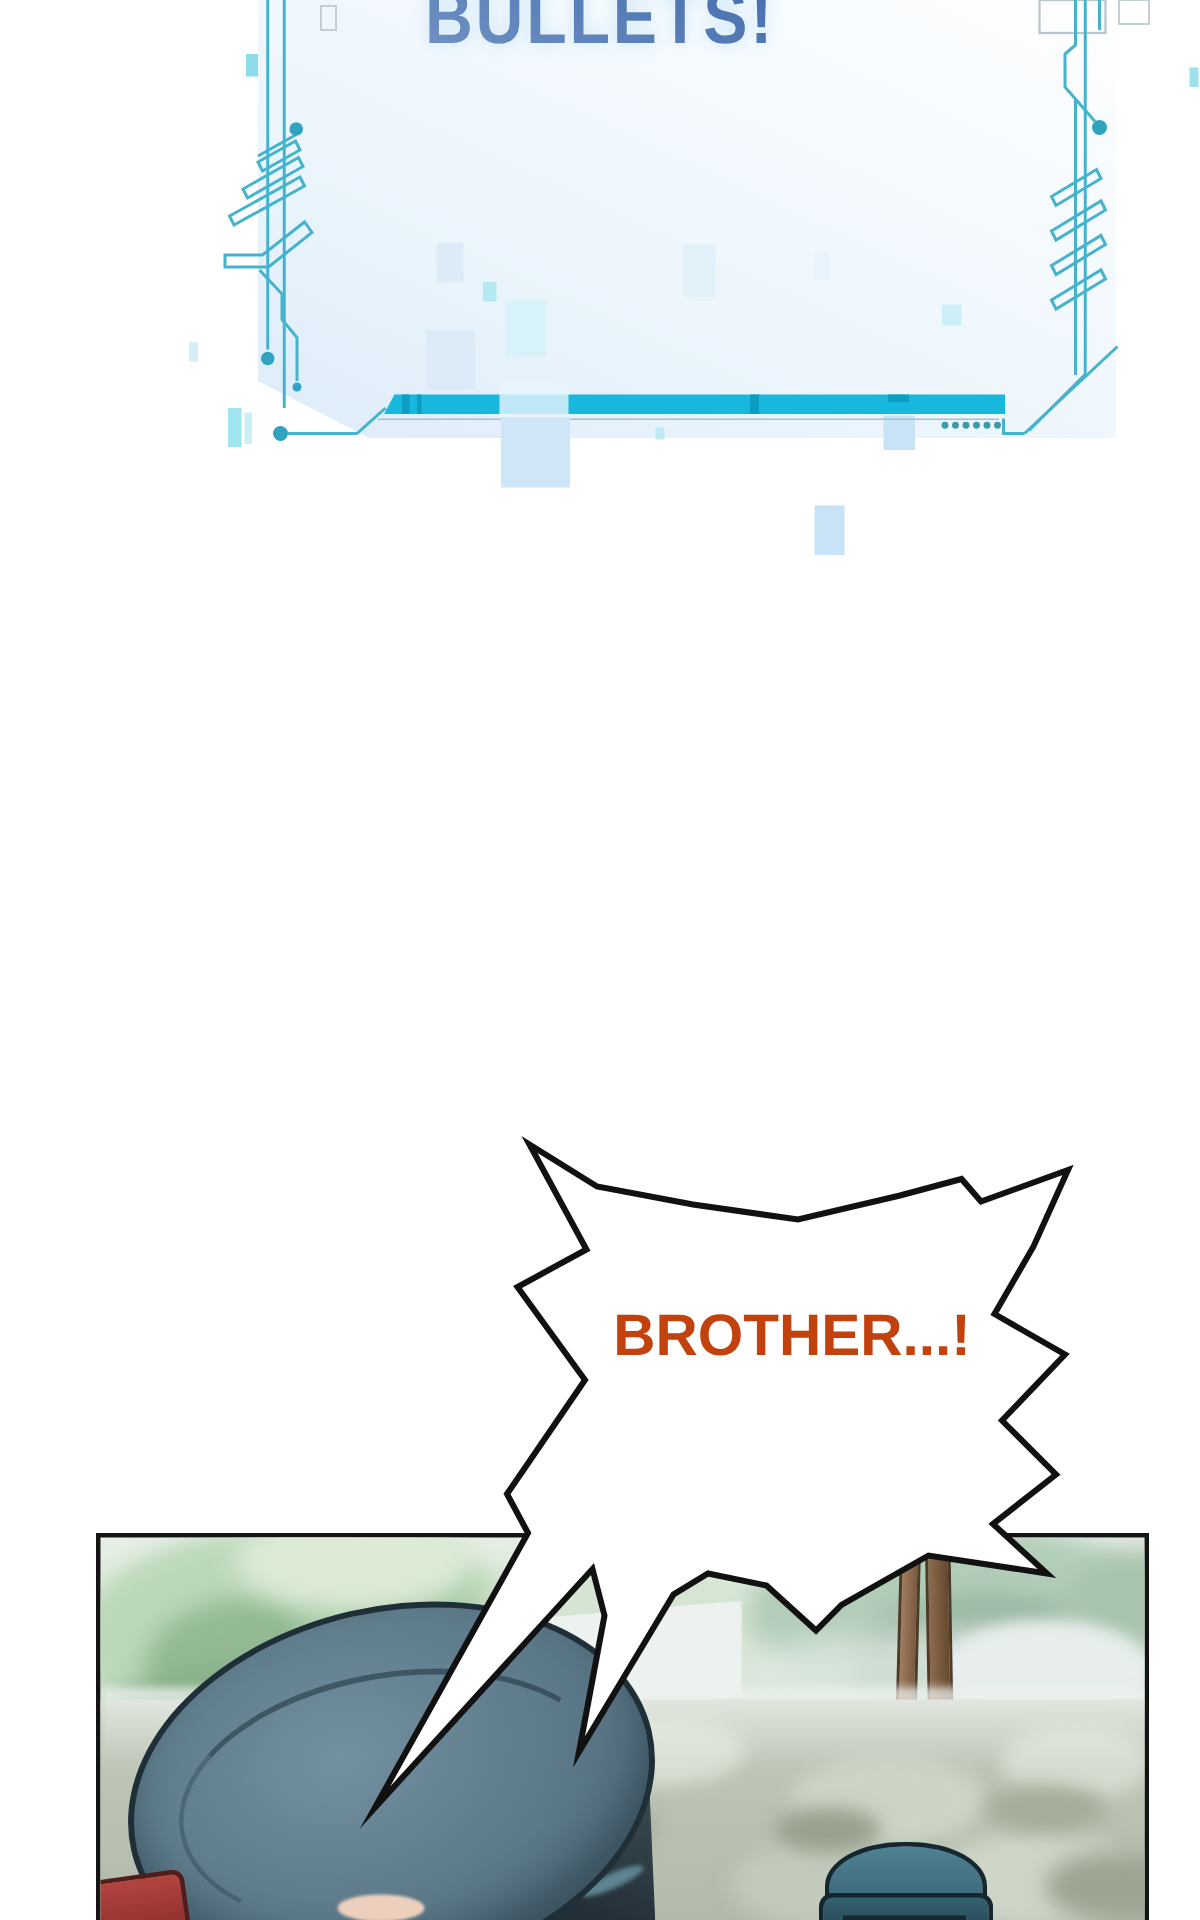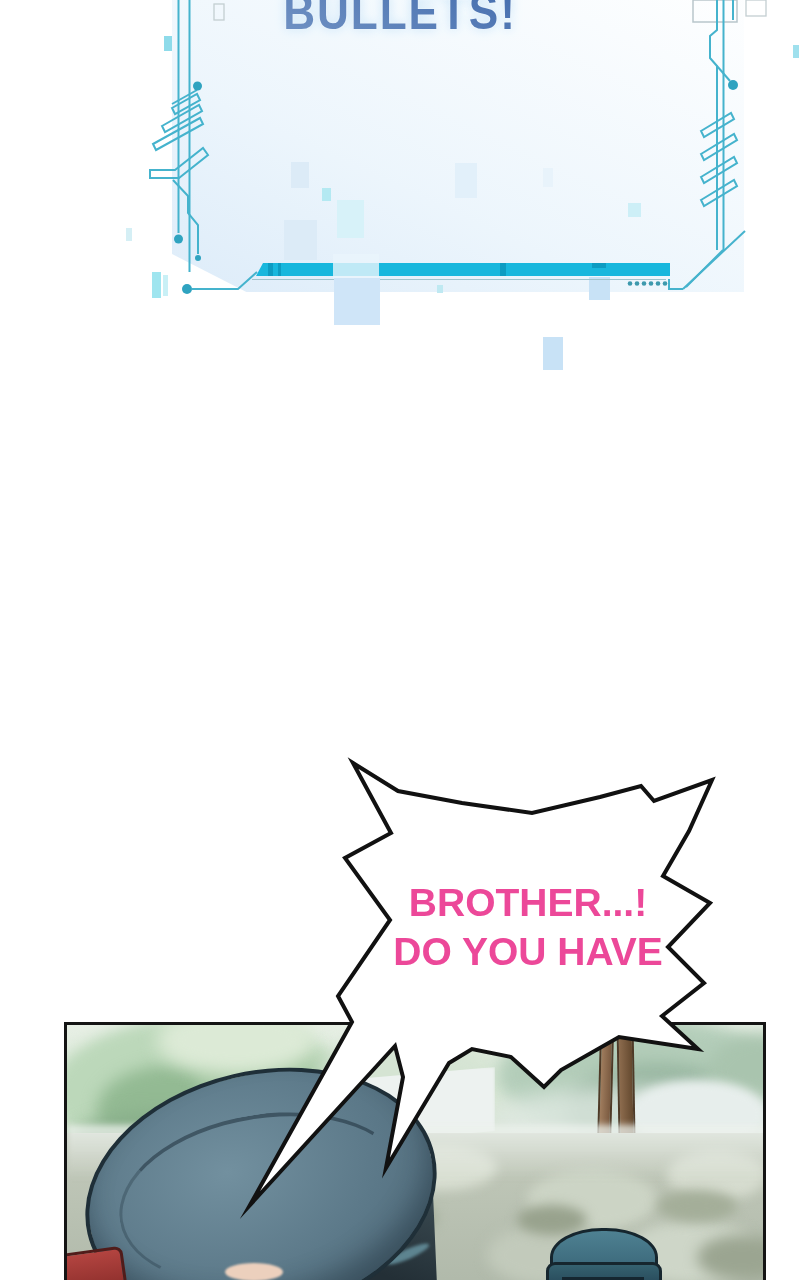--- a/index.html
+++ b/index.html
@@ -12,22 +12,22 @@
        text-shadow:0 0 2px #ffffff,0 0 9px #cfe7f8,0 0 14px #dbeefb;
        width:800px;}
   
   #hud-tint{position:absolute;left:172px;top:0;width:572px;height:292px;
        background:linear-gradient(205deg,rgba(228,242,251,0.10) 5%,rgba(222,238,250,0.55) 60%,rgba(214,232,248,0.78) 95%);
        clip-path:polygon(0 0,100% 0,100% 100%,13% 100%,0 87%);}
   #hud{position:absolute;left:0;top:0;}
   
   #bubble-svg{position:absolute;left:0;top:0;z-index:30;}
   #bubble-text{position:absolute;left:358px;top:866px;width:340px;z-index:31;
-       text-align:center;color:#ec4899;font-weight:700;font-size:39px;line-height:49px;
-       letter-spacing:0px;font-family:"Liberation Sans",sans-serif;margin-top:12px;}
+       text-align:center;color:#c2410c;font-weight:700;font-size:39px;line-height:49px;
+       letter-spacing:0px;font-family:"Liberation Sans",sans-serif;}
   
   #panel{position:absolute;left:64px;top:1022px;width:696px;height:261px;
        border:3px solid #141414;border-bottom:none;overflow:hidden;z-index:10;
        background:linear-gradient(#e7efe5 0%,#dcead9 22%,#cfdccb 50%,#bfc8b8 75%,#b6bfae 100%);}
   .blob{position:absolute;border-radius:50%;}
   .clip{position:absolute;}
   
   #hat{position:absolute;left:16px;top:46px;width:348px;height:238px;transform:rotate(-13deg);
        border-radius:50%;border:4px solid #1f2f38;
        background:radial-gradient(ellipse at 42% 38%, #72909f 0%, #5b7888 55%, #4b6372 100%);
@@ -199,16 +199,15 @@
     <div id="beanie"></div>
     <div id="beanie-brim"></div>
     <div id="beanie-shadow"></div>
   </div>
 
   <svg id="bubble-svg" width="800" height="1280" viewBox="0 0 800 1280">
     <polygon points="353,763 398,791 462,803 532,813 600,797 641,786 654,801 712,780 689,831 663,876 710,903 668,947 704,983 662,1016 698,1049 619,1037 561,1070 544,1087 511,1057 472,1049 449,1063 386,1168 403,1077 395,1046 250,1205 352,1022 338,996 390,920 345,858 391,833" fill="#ffffff" stroke="#111111" stroke-width="4" stroke-linejoin="miter" stroke-miterlimit="25"></polygon>
   </svg>
   <div id="bubble-text">
     <div>BROTHER...!</div>
-    <div>DO YOU HAVE</div>
   </div>
 
 </div>
 
 </body></html>

